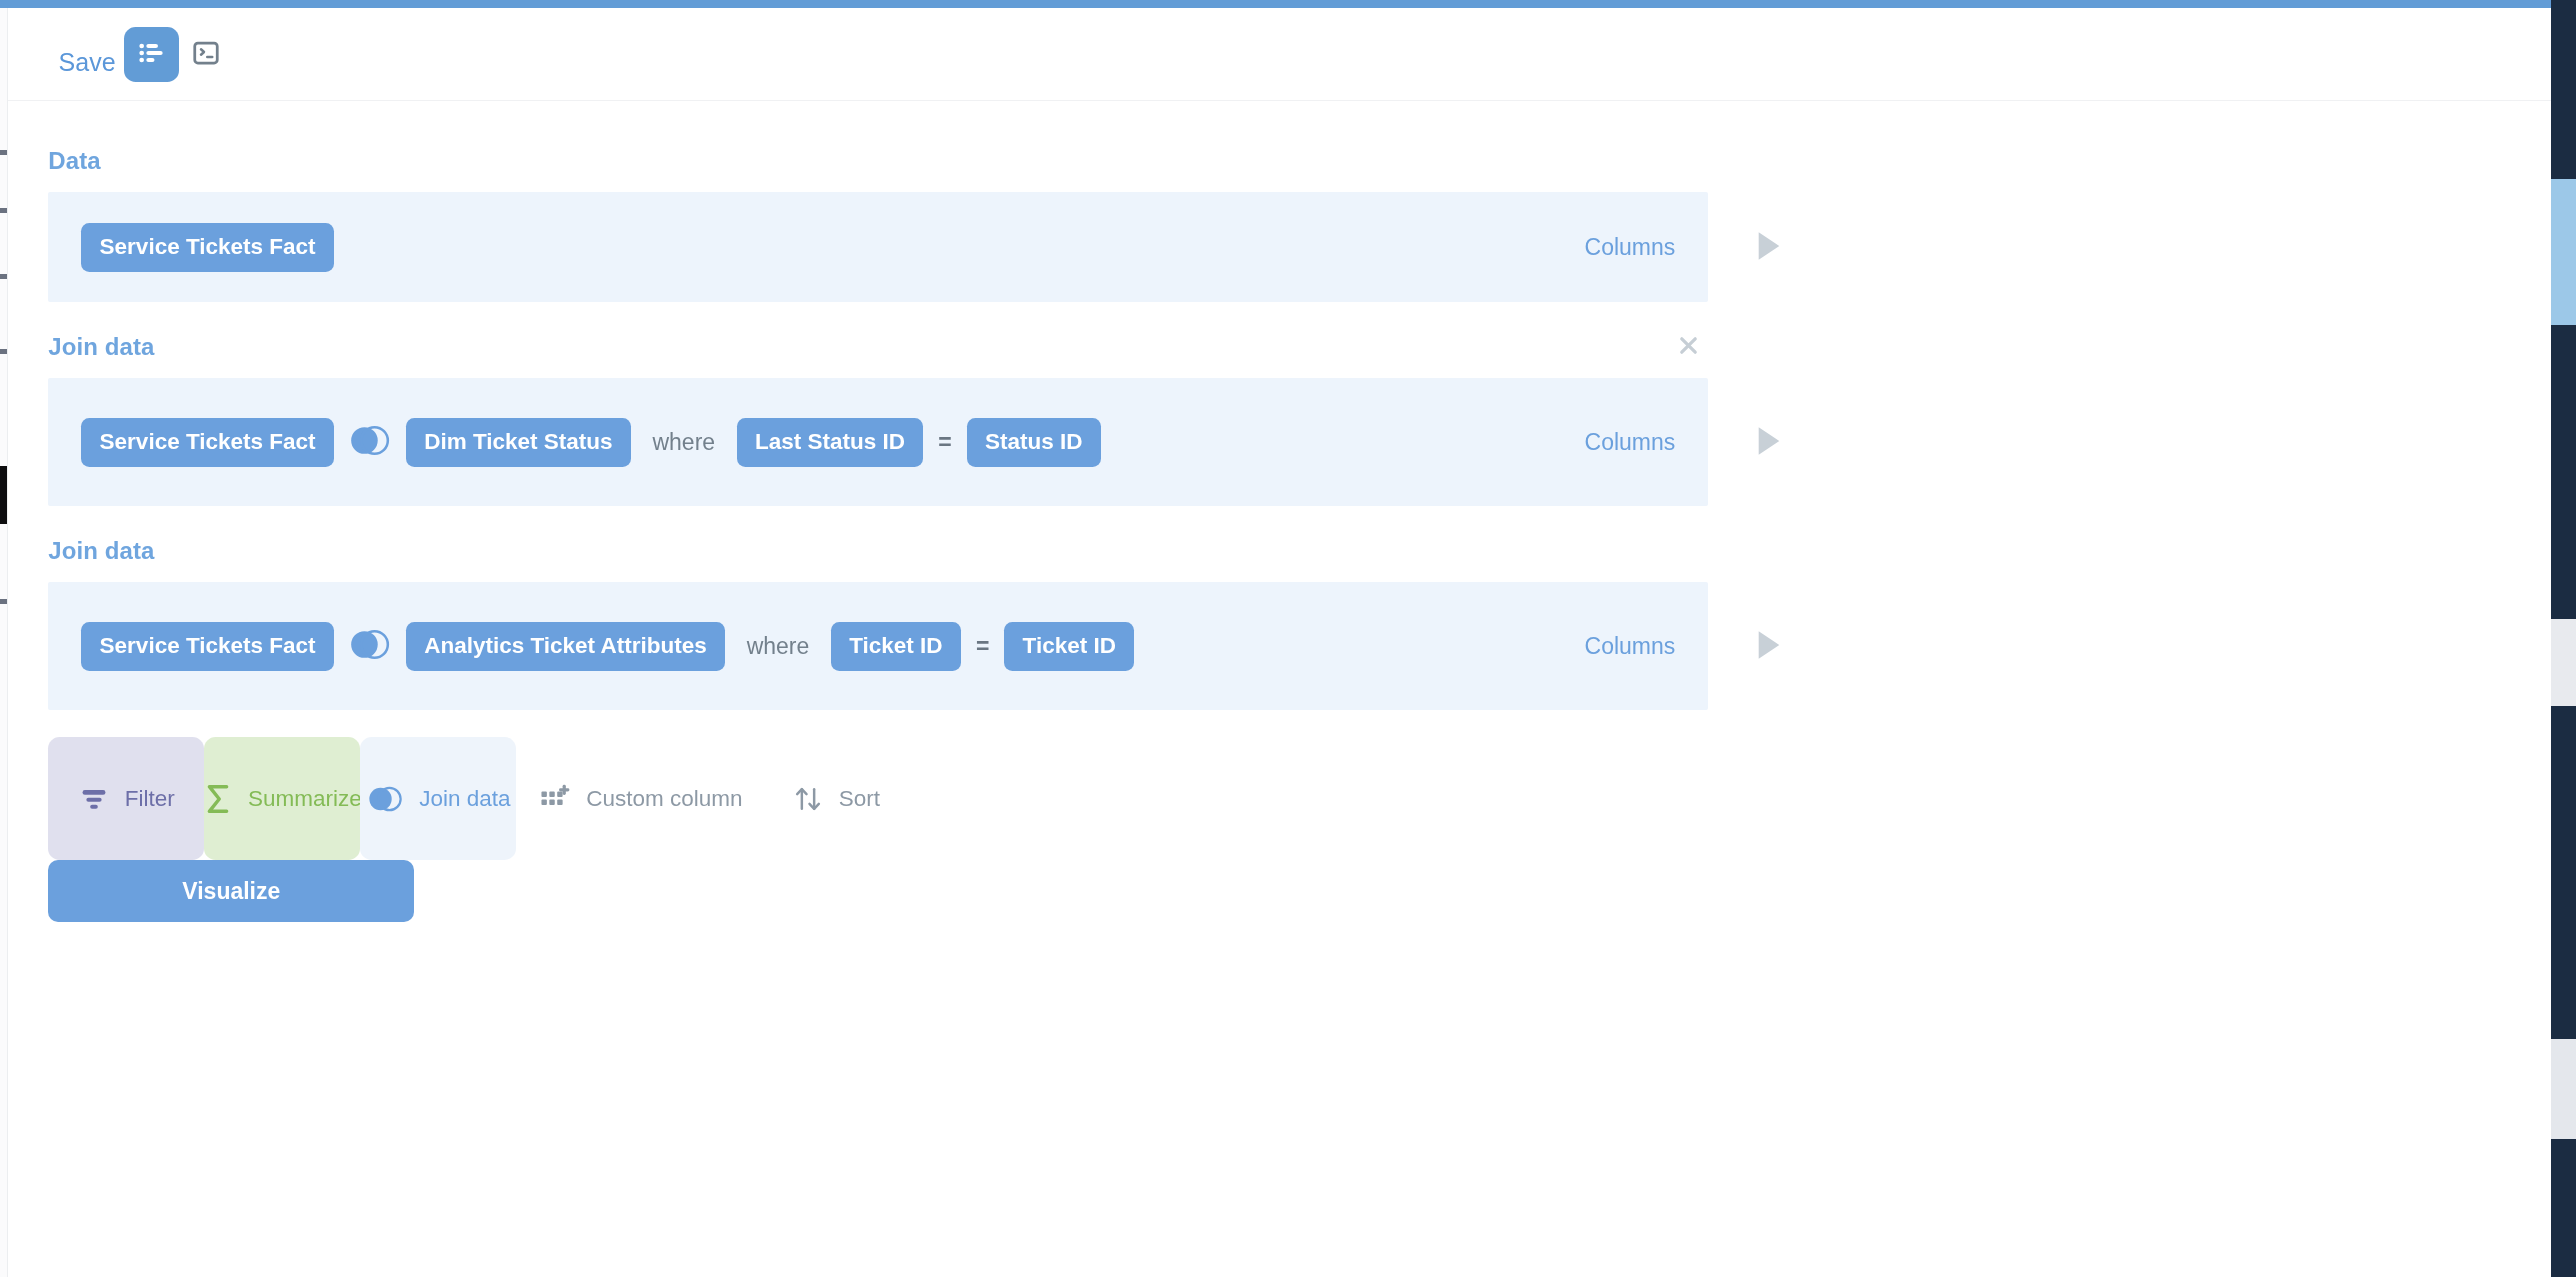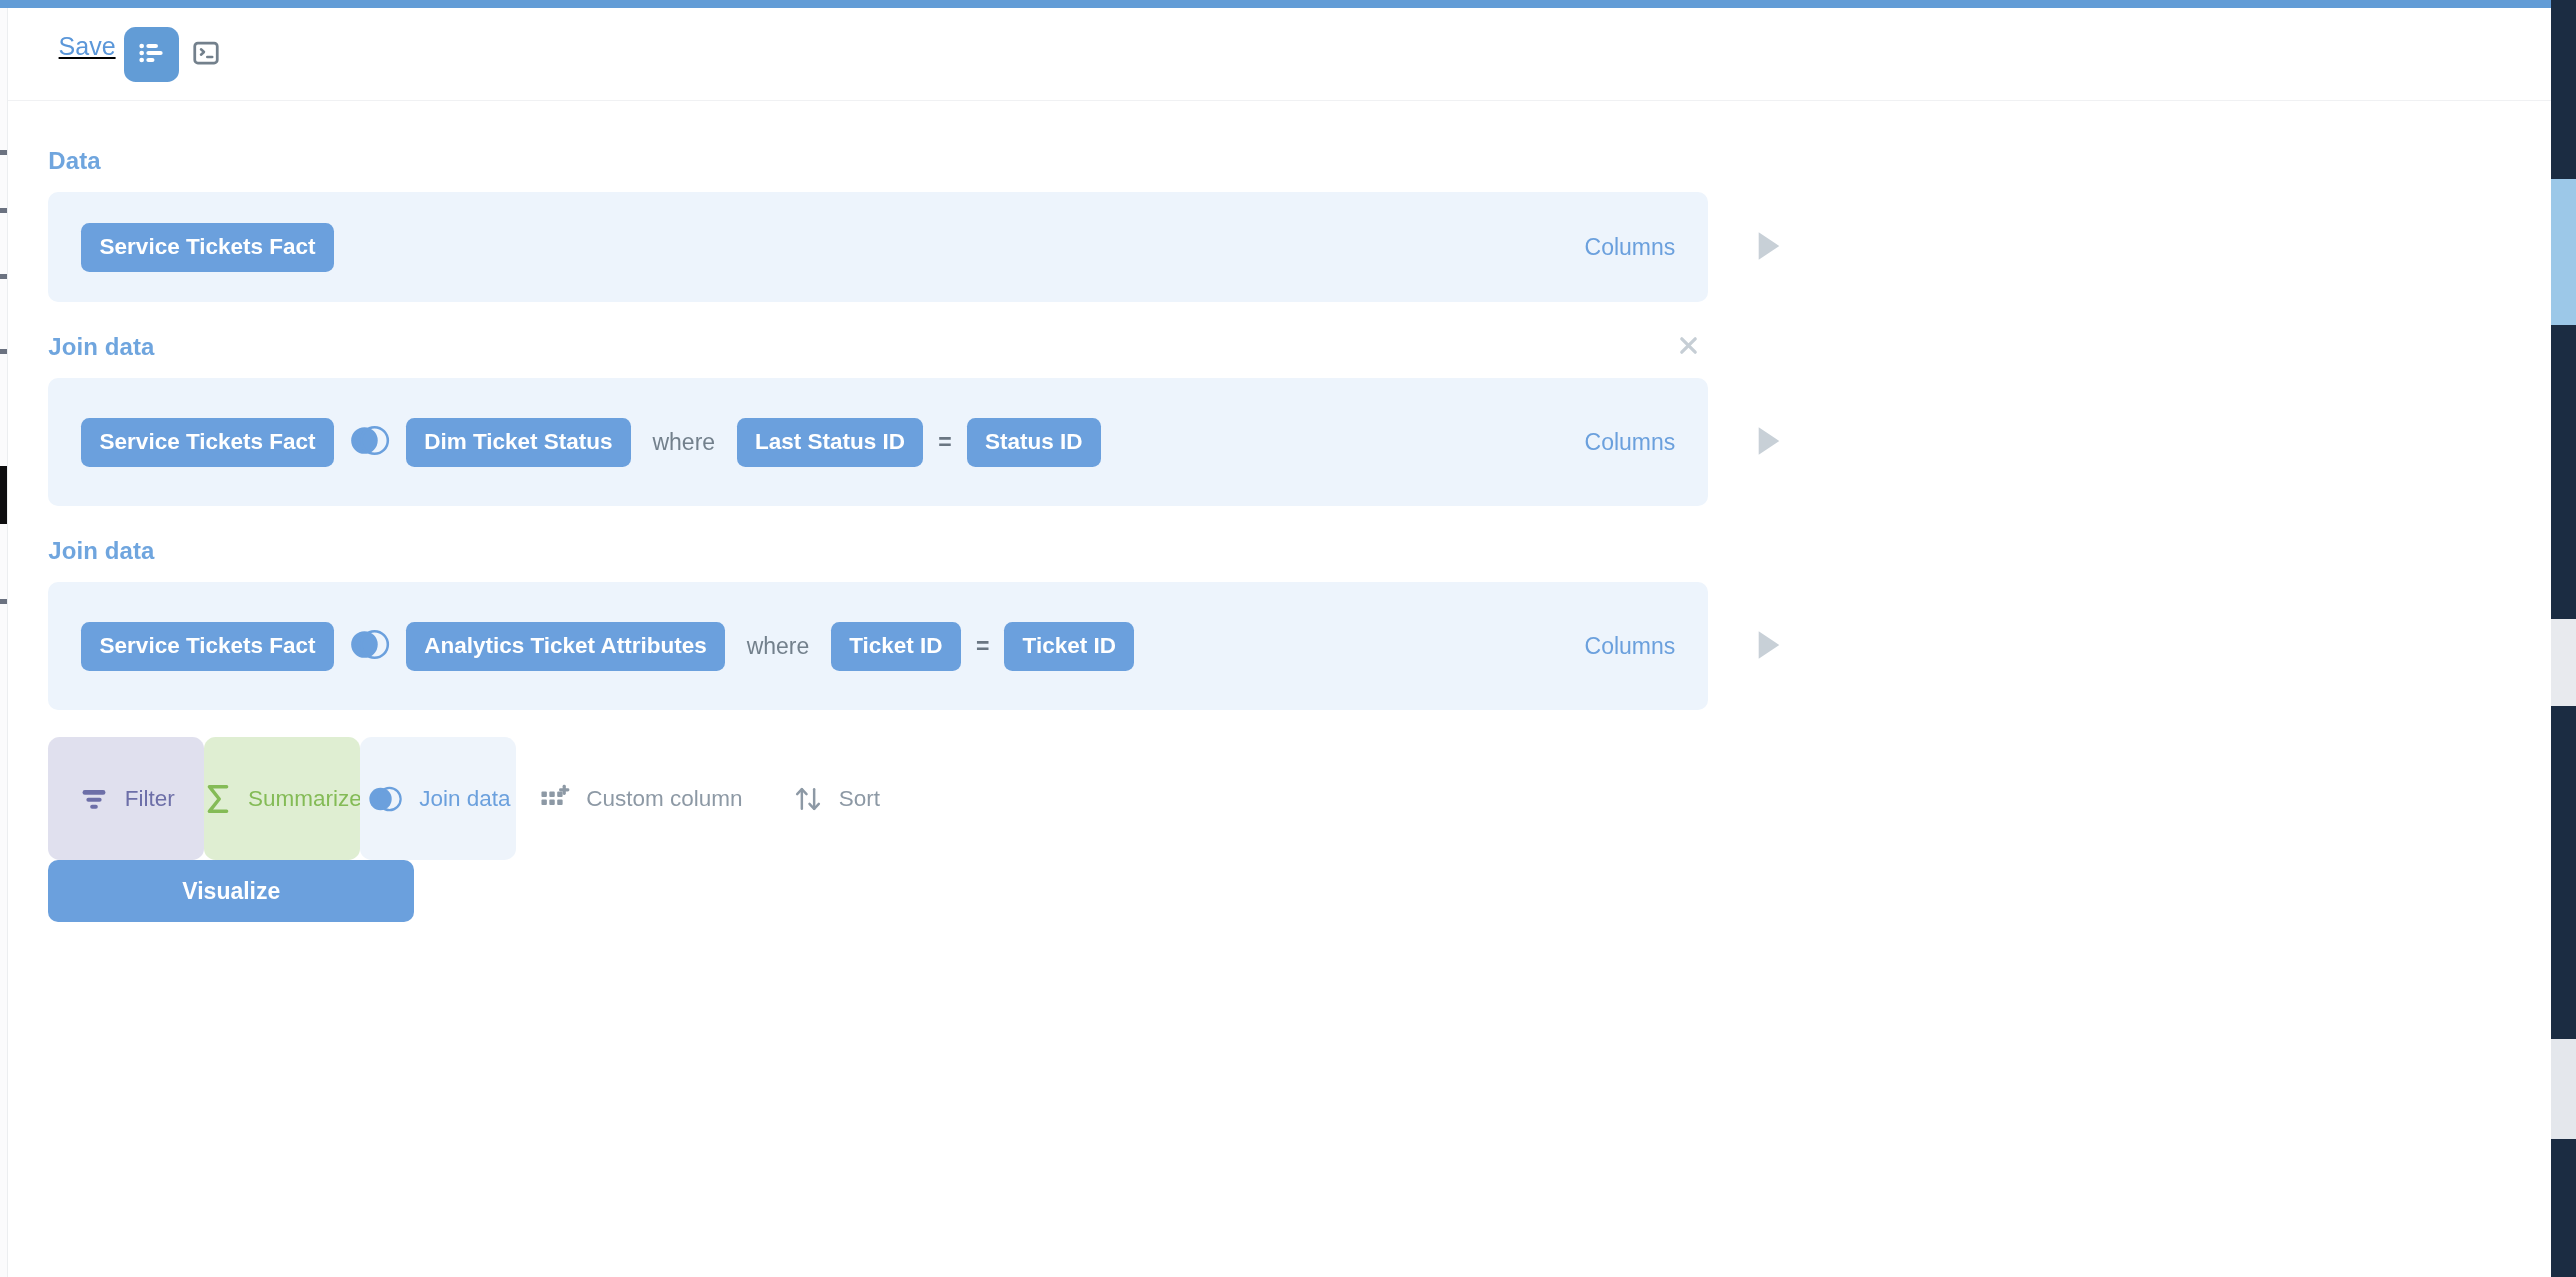--- a/index.html
+++ b/index.html
@@ -99,23 +99,22 @@
   }
   .q-title {
     font-size: 31px;
     font-weight: bold;
     color: #2e353b;
     white-space: nowrap;
     letter-spacing: -0.2px;
   }
   .header-right {
     display: flex;
-    align-items: flex-start;
+    align-items: flex-end;
     flex: 0 0 auto;
-    text-decoration: underline;
   }
   .save-link {
     font-size: 25px;
     color: #5b97d9;
     font-weight: normal;
     cursor: pointer;
     padding: 5px 8.3px;
   }
   .icon-btn {
     width: 55px; height: 55px;
@@ -160,21 +159,21 @@
   }
 
   .step-row {
     display: flex;
     align-items: flex-start;
     gap: 0;
   }
   .step-card {
     width: 1660px;
     background: #edf4fc;
-    border-radius: 10px;
+    border-radius: 2px;
     padding: 28px 33px;
     display: flex;
     align-items: center;
     min-height: 110px;
   }
   .step-card.tall { min-height: 128px; }
 
   .card-content {
     display: flex;
     align-items: center;

